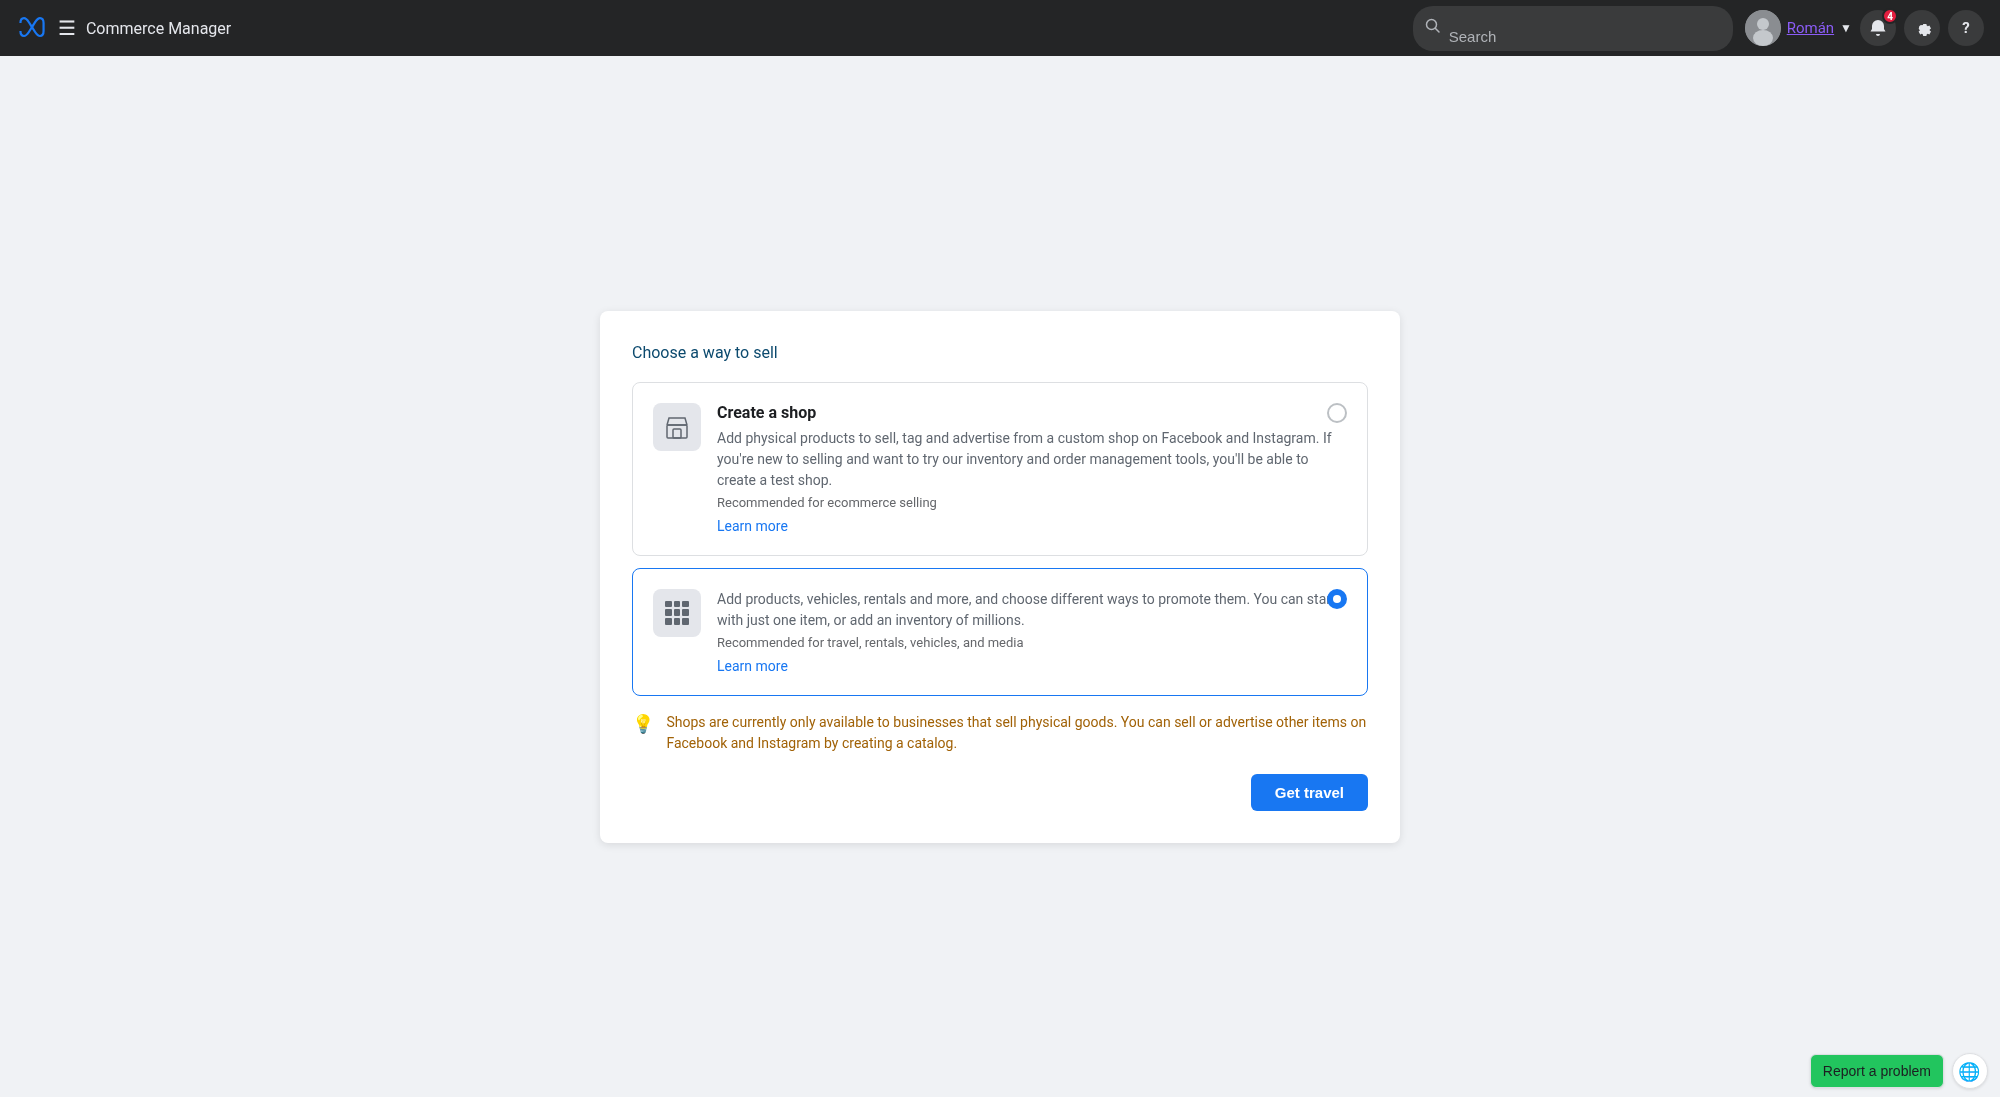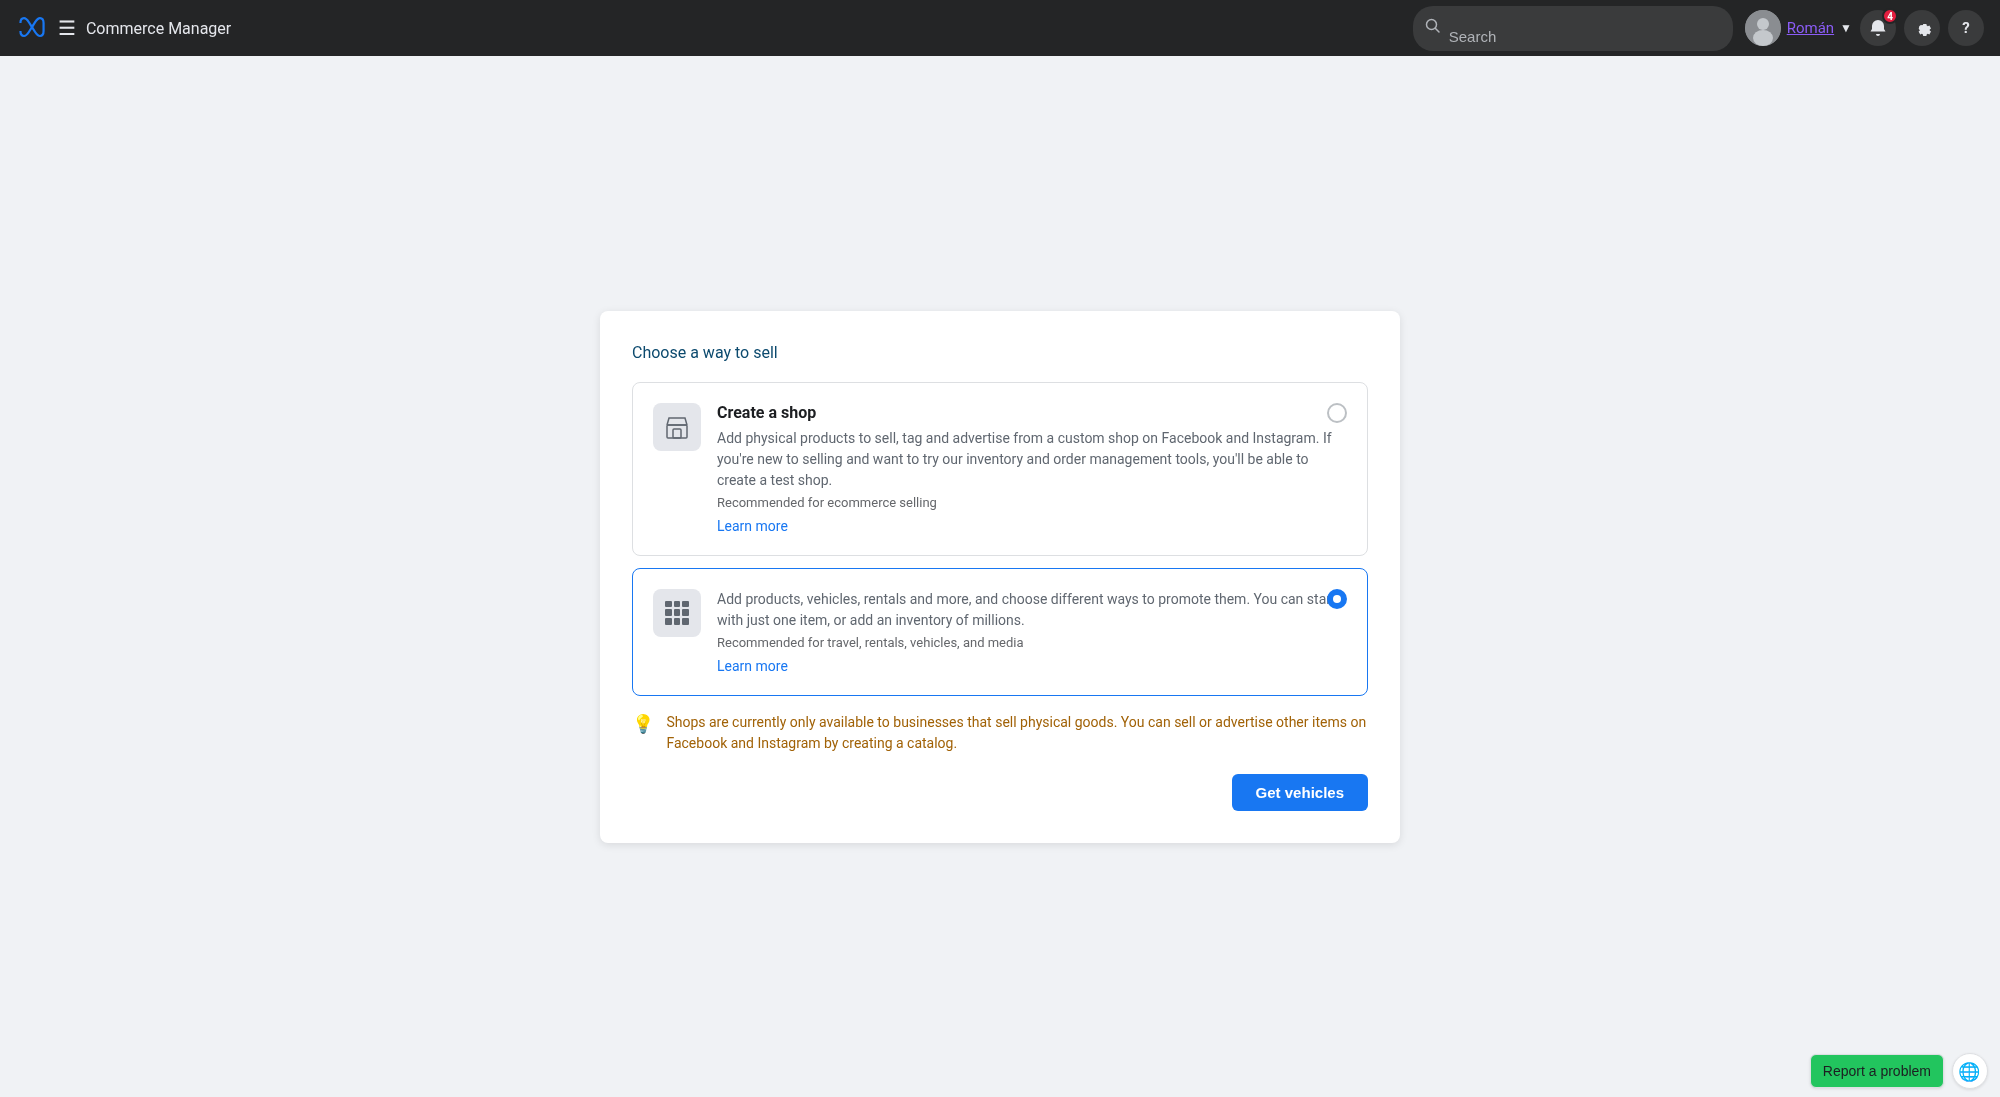--- a/index.html
+++ b/index.html
@@ -425,21 +425,21 @@
         <div class="radio checked" id="radio-catalog"></div>
       </div>
     </div>
 
     <div class="info-box">
       <span class="info-icon">💡</span>
       <span class="info-text">Shops are currently only available to businesses that sell physical goods. You can sell or advertise other items on Facebook and Instagram by creating a catalog.</span>
     </div>
 
     <div class="card-footer">
-      <button class="btn-primary">Get vehicles</button>
+      <button class="btn-primary">Get travel</button>
     </div>
   </div>
 </main>
 
 <div class="bottom-bar">
   <button class="report-btn">Report a problem</button>
   <div class="globe-btn">🌐</div>
 </div>
 
 </body></html>

